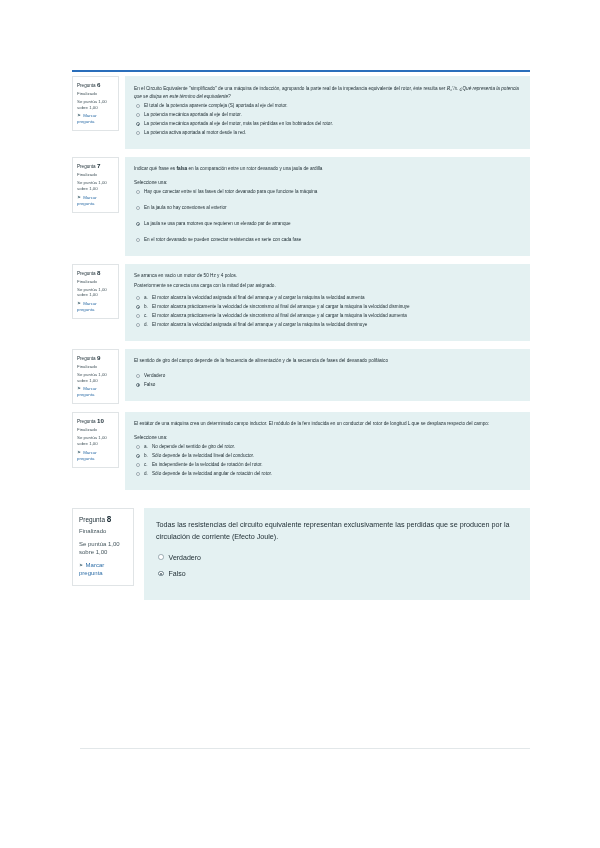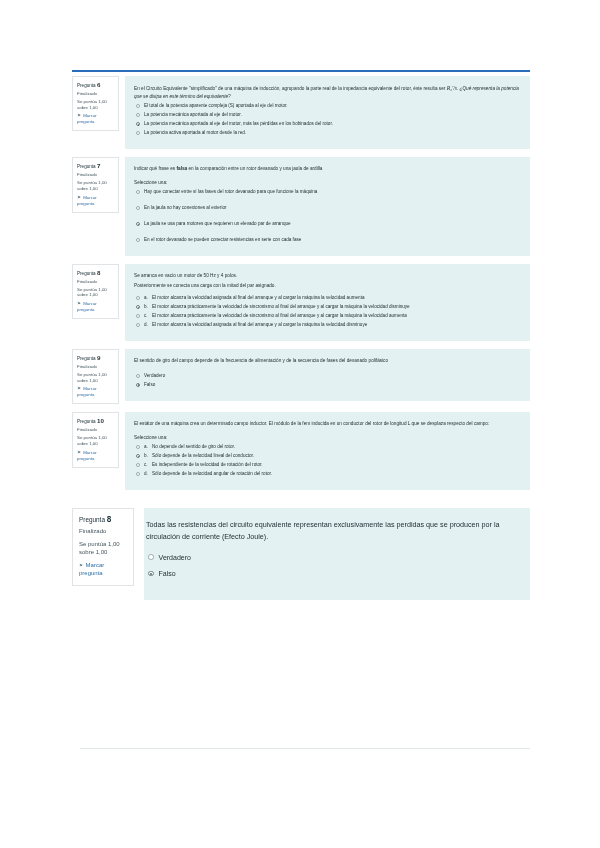--- a/index.html
+++ b/index.html
@@ -142,21 +142,21 @@
   
   .qblock.big .qinfo {
     width: 62px;
     padding: 6px 6px 8px 6px;
   }
   .qblock.big .qinfo .qnum { font-size: 6.4px; margin-bottom: 4px; }
   .qblock.big .qinfo .qnum b { font-size: 8.2px; }
   .qblock.big .qinfo .qstate { font-size: 6px; margin-bottom: 4.5px; }
   .qblock.big .qinfo .qgrade { font-size: 6px; margin-bottom: 5px; }
   .qblock.big .qinfo .qflag { font-size: 6px; }
-  .qblock.big .qbody { padding: 11px 12px 14px 2px; margin-left: 10px; }
+  .qblock.big .qbody { padding: 11px 12px 14px 12px; margin-left: 10px; }
   .qblock.big .qtext { font-size: 7.2px; line-height: 1.65; }
   .qblock.big .opt { font-size: 7px; line-height: 1.5; margin-bottom: 6px; min-height: 10px; }
   .qblock.big .opts { margin-top: 10px; }
   .qblock.big .radio { width: 5.6px; height: 5.6px; margin: 1.5px 5px 0 2px; }
   .qblock.big .radio.checked::after { left: 1.2px; top: 1.2px; width: 2.2px; height: 2.2px; }
 
   .bottom-rule {
     position: absolute;
     left: 80px; top: 748px;
     width: 450px; height: 1px;

